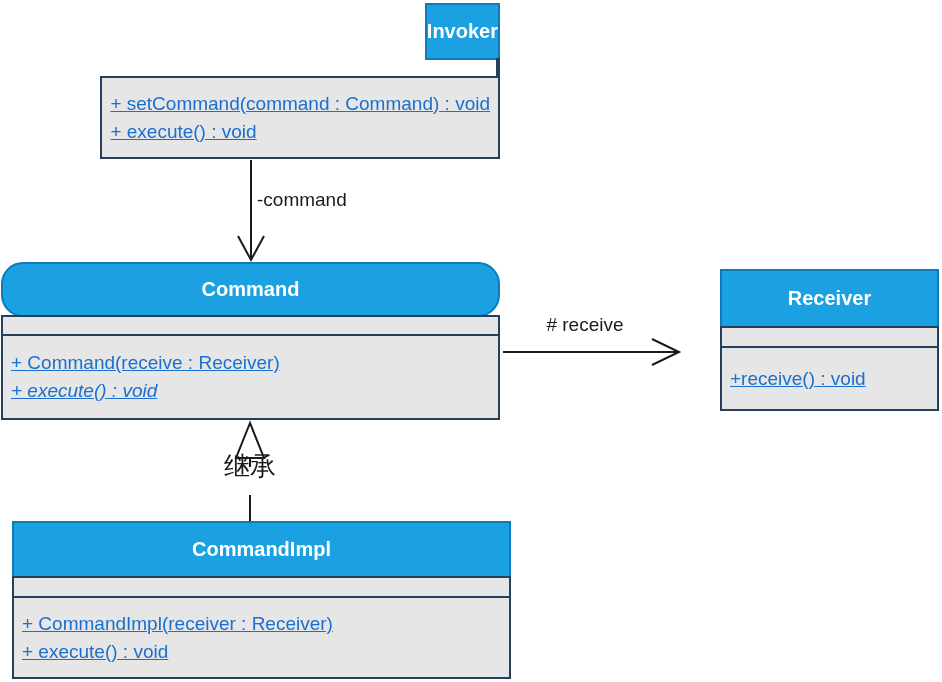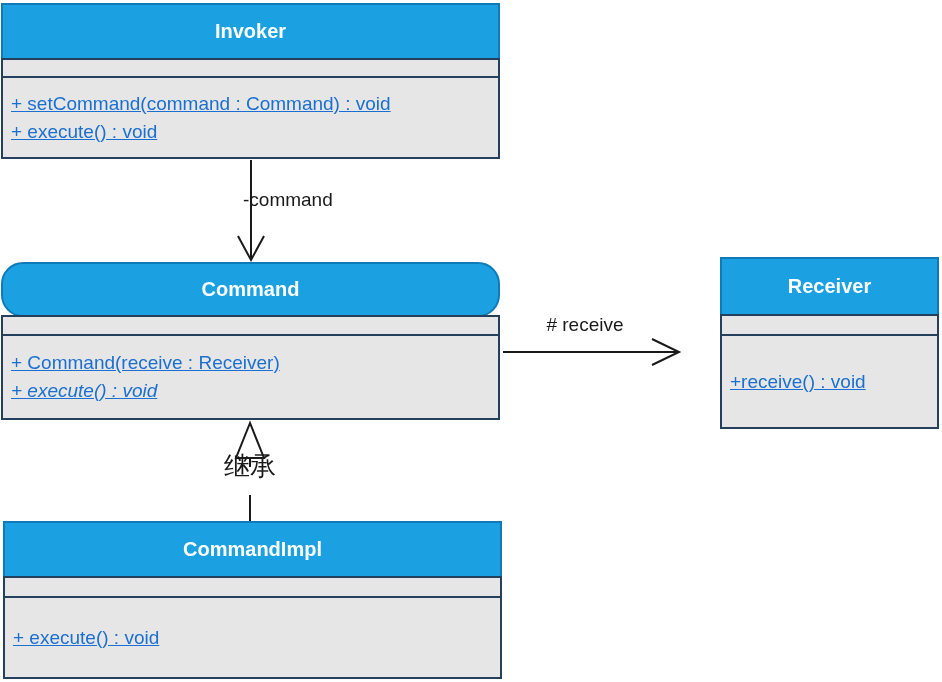--- a/index.html
+++ b/index.html
@@ -63,49 +63,49 @@
   .method-line{
     color:var(--method-text);
     font-size:19px;
     line-height:28px;
     white-space:nowrap;
     text-decoration:underline;
   }
   .method-line.abstract{ font-style:italic; }
 
   
-  .node-invoker     { left:1px;   top:3px;   width:499px; height:156px; }
+  .node-invoker     { left:1px;   top:3px;   width:499px; height:156px;align-items:flex-end; }
   .node-invoker .uml-header{ height:57px; }
   .node-invoker .uml-attrs { height:20px; }
 
   .node-command     { left:1px;   top:262px; width:499px; height:158px; }
   .node-command .uml-header{ height:55px;border-radius:22px; }
   .node-command .uml-attrs { height:21px; }
 
-  .node-receiver    { left:680px; top:257px; width:259px; height:172px;padding-left:40px; }
+  .node-receiver    { left:680px; top:269px; width:259px; height:142px;padding-left:40px; }
   .node-receiver .uml-header{ height:59px; }
   .node-receiver .uml-attrs { height:22px; }
 
-  .node-commandimpl { left:3px;   top:521px; width:499px; height:158px; }
+  .node-commandimpl { left:12px;   top:521px; width:499px; height:158px; }
   .node-commandimpl .uml-header{ height:57px; }
   .node-commandimpl .uml-attrs { height:22px; }
 
   .edge-layer{
     position:absolute;
     left:0; top:0;
     width:942px; height:682px;
     pointer-events:none;
   }
   .edge-label{
     position:absolute;
     color:var(--connector);
     font-size:19px;
     white-space:nowrap;
   }
-  .label-command  { left:243px; top:189px; }
+  .label-command  { left:257px; top:189px; }
   .label-receiver { left:525px; top:314px; width:120px; text-align:center; }
   .label-extends  { left:222px; top:449px; width:56px;  text-align:center; font-size:26px; }
 </style>
 </head>
 <body>
 
 <div class="canvas">
 
   <div class="uml-class node-invoker">
     <div class="uml-header">Invoker</div>
@@ -130,20 +130,21 @@
     <div class="uml-attrs"></div>
     <div class="uml-methods">
       <div class="method-line">+receive() : void</div>
     </div>
   </div>
 
   <div class="uml-class node-commandimpl">
     <div class="uml-header">CommandImpl</div>
     <div class="uml-attrs"></div>
     <div class="uml-methods">
+      <div class="method-line">+ CommandImpl(receiver : Receiver)</div>
       <div class="method-line">+ execute() : void</div>
     </div>
   </div>
 
   <svg class="edge-layer" width="942" height="682" viewBox="0 0 942 682" fill="none" stroke="#1a1a1a" stroke-width="2">
 
     <g>
       <line x1="251" y1="160" x2="251" y2="259"></line>
       <polyline points="238,236 251,260 264,236"></polyline>
     </g>

